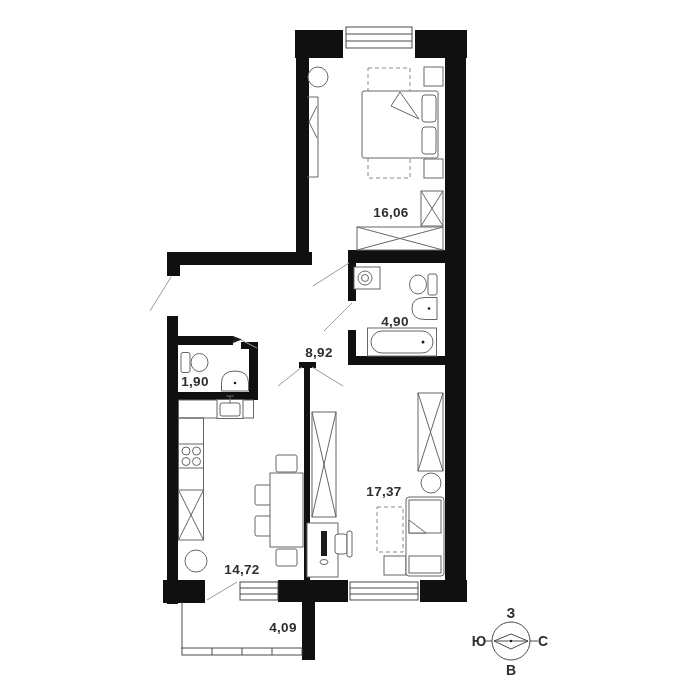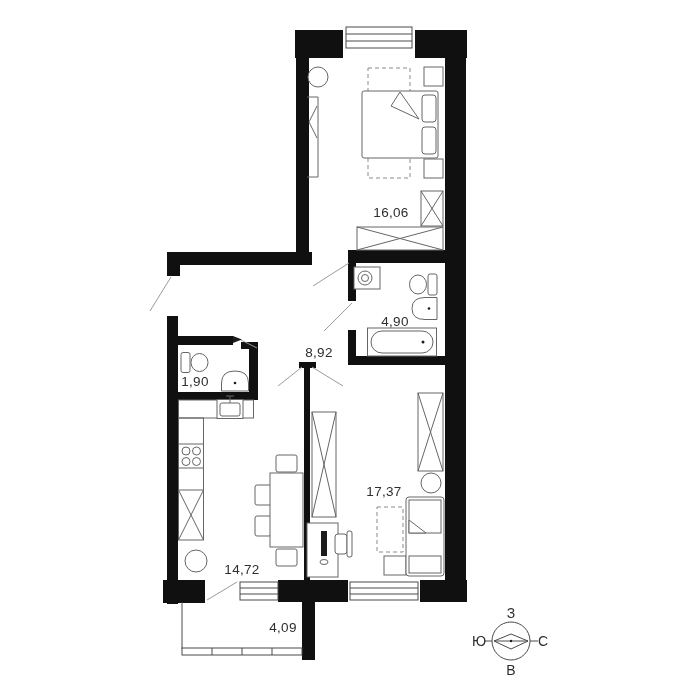--- a/index.html
+++ b/index.html
@@ -1,16 +1,16 @@
 <!DOCTYPE html>
 <html><head>
 <meta charset="utf-8">
 <style>
   html,body{margin:0;padding:0;background:#fff;}
-  .canvas{position:relative;width:608px;height:700px;background:#ffffff;overflow:hidden;}
+  .canvas{position:relative;width:608px;height:700px;background:#ffffff;overflow:hidden;font-weight:bold;}
   svg{display:block;}
   svg text{font-family:"Liberation Sans", sans-serif;fill:#2e2e2e;}
   .wall{fill:#101010;stroke:none;}
   .gap{fill:#ffffff;stroke:none;}
   .furn{fill:#ffffff;stroke:#666666;stroke-width:1;}
   .furnline{fill:none;stroke:#666666;stroke-width:1;}
   .dark{fill:#1c1c1c;stroke:none;}
   .dash{fill:none;stroke:#8a8a8a;stroke-width:1;stroke-dasharray:4 3;}
   .leaf{stroke:#9b9b9b;stroke-width:1;fill:none;}
   .win{fill:#ffffff;stroke:#4a4a4a;stroke-width:1;}

